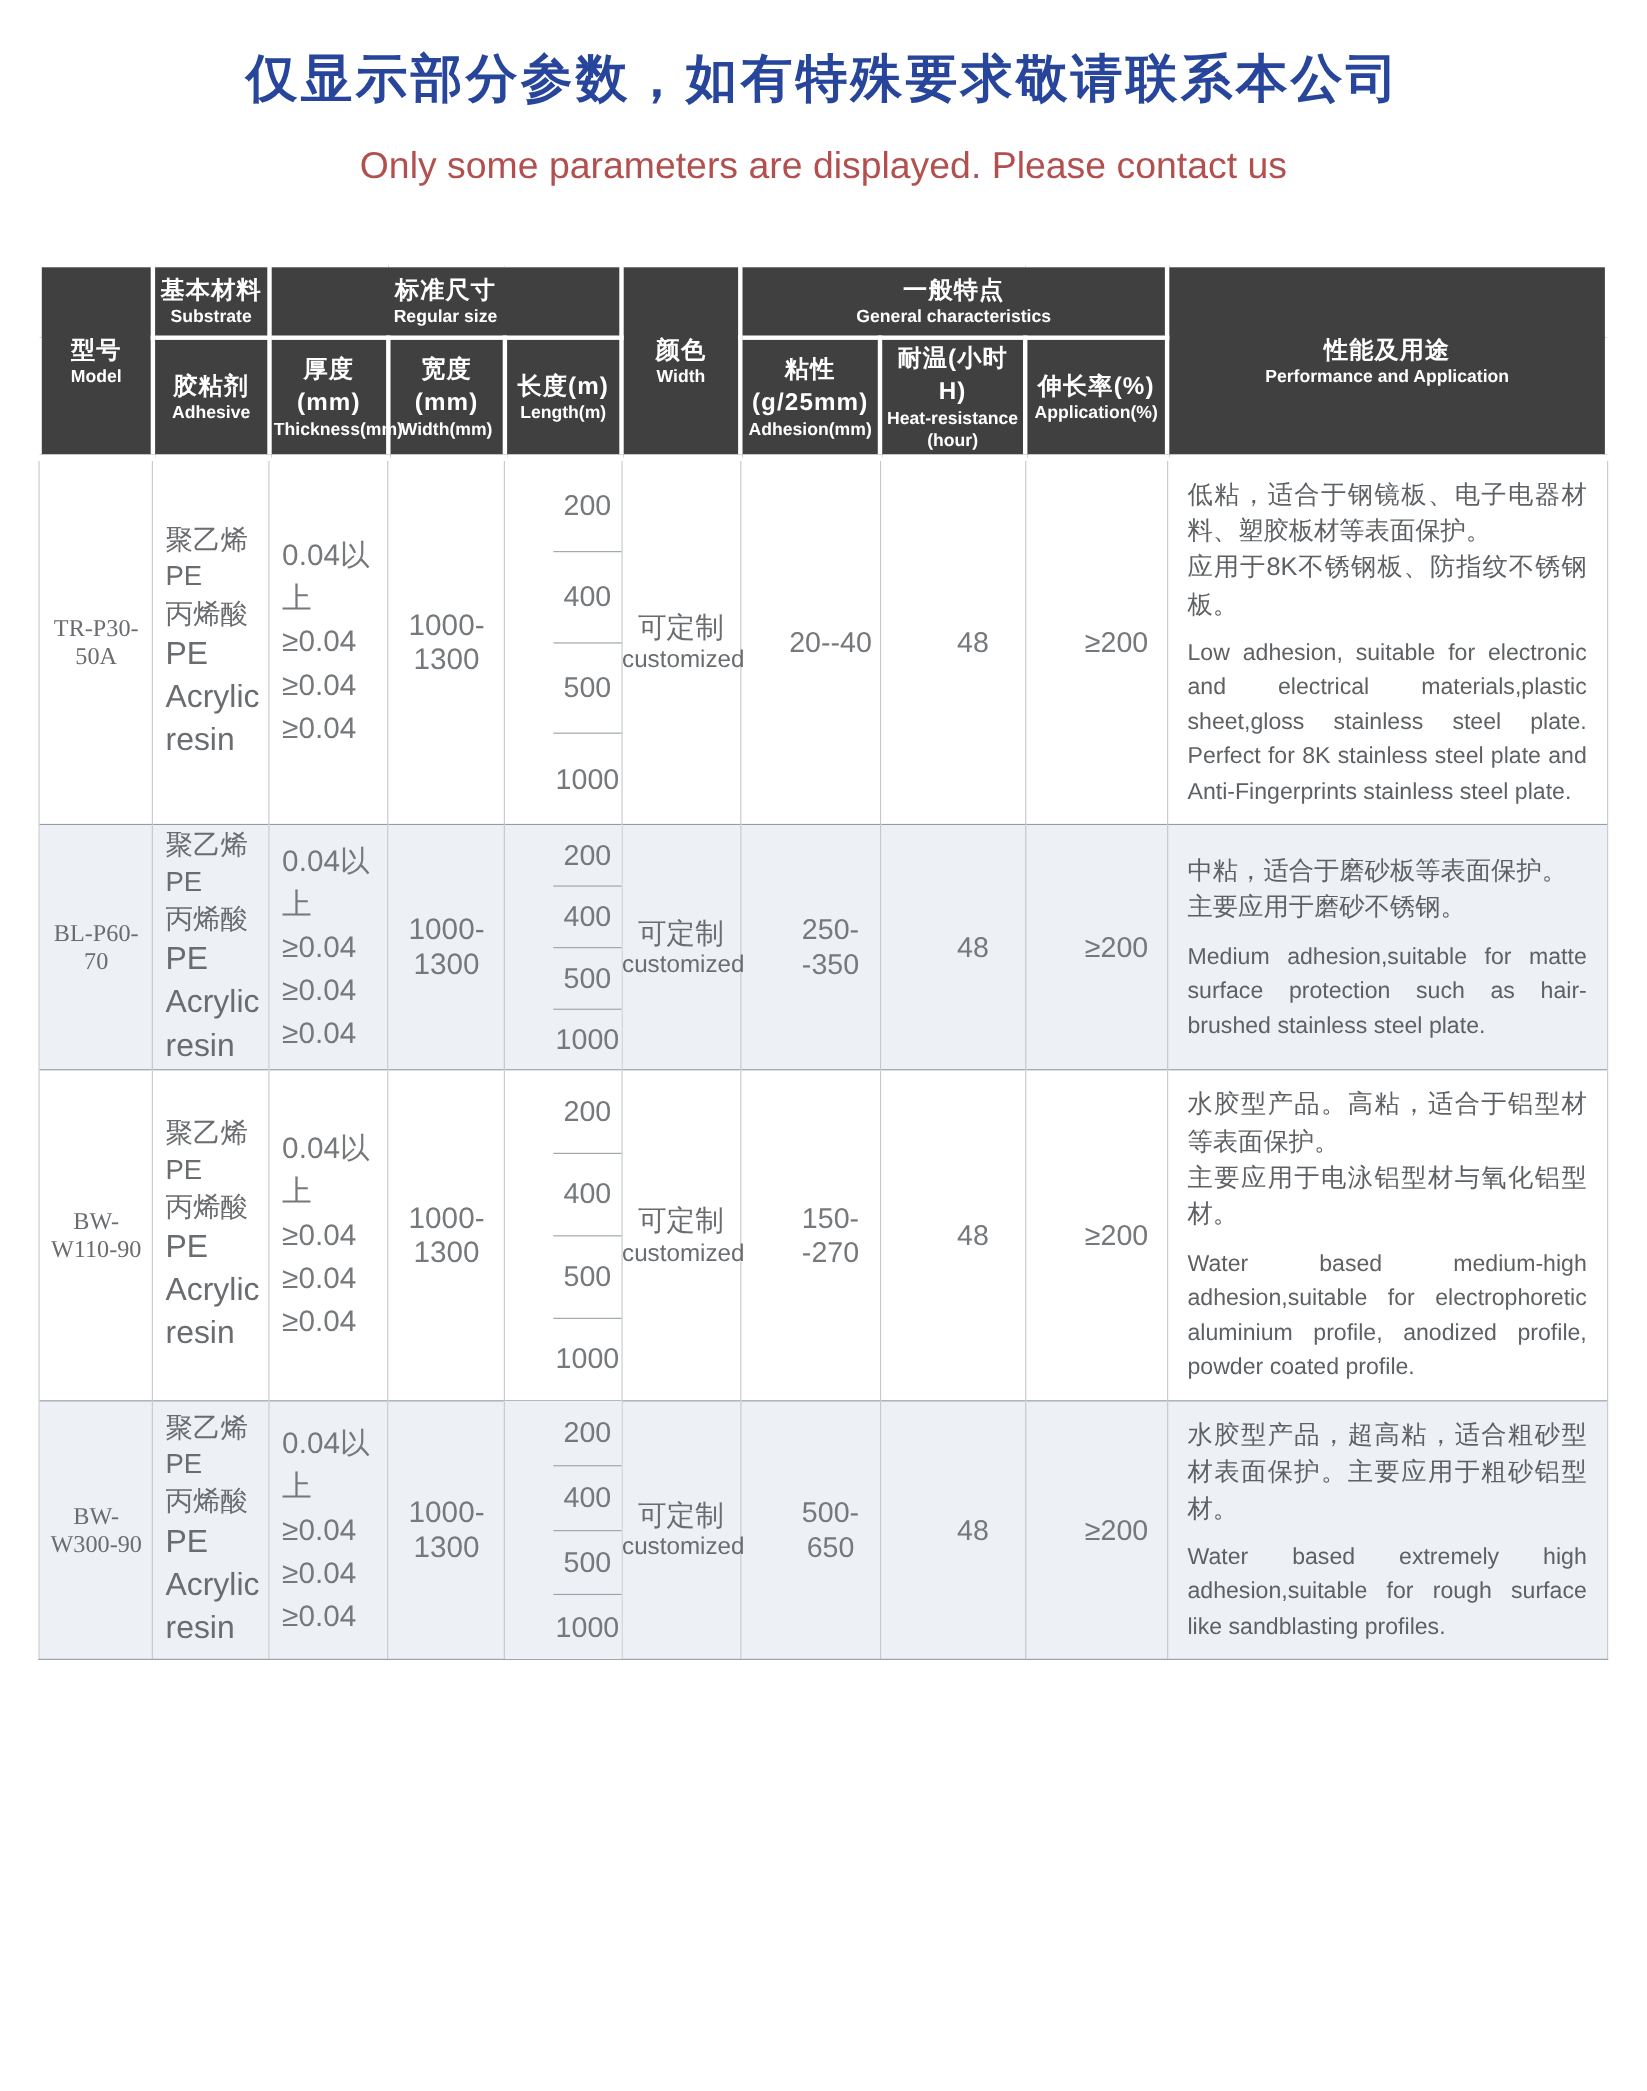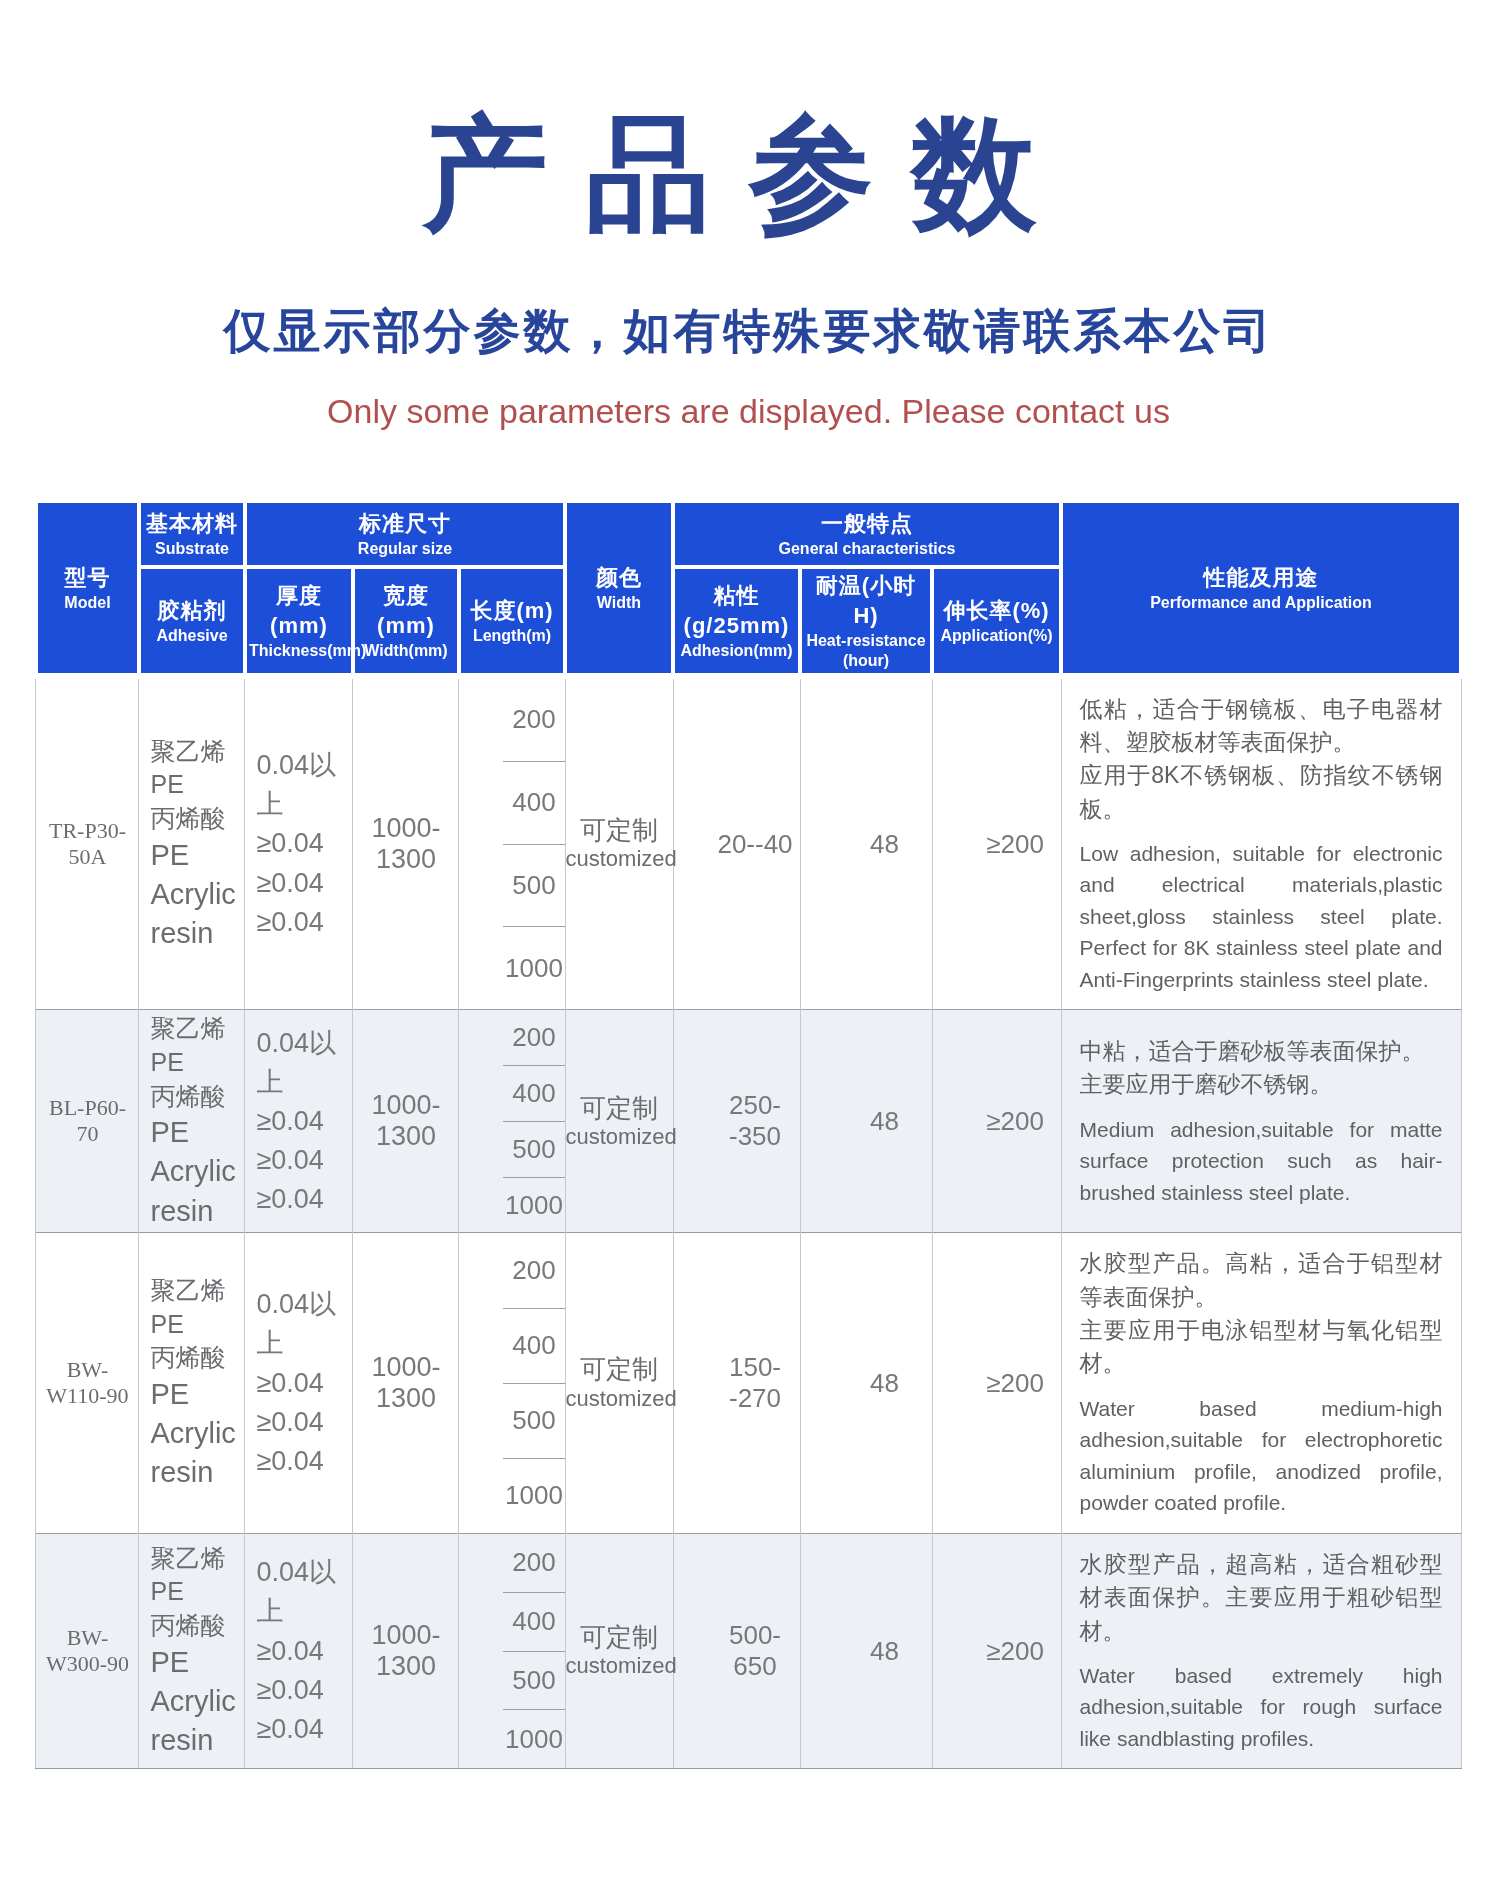--- a/index.html
+++ b/index.html
@@ -22,21 +22,21 @@
     font-size: 34px; font-weight: 400; line-height: 1.3;
   }
   .sub-en.first { margin-top: 26px; }
 
   table.spec-table {
     margin: 66px auto 0 auto;
     width: 1425px; table-layout: fixed;
     border-collapse: collapse;
   }
   thead th {
-    background: #1d4ed8; color: #ffffff;
+    background: #404040; color: #ffffff;
     border: 4px solid #ffffff;
     text-align: center; vertical-align: middle;
     font-weight: 700; padding: 2px;
   }
   thead tr.band-top { height: 66px; }
   thead tr.band-bottom { height: 59px; }
   thead .cn { font-size: 22px; line-height: 1.35; letter-spacing: 1px; }
   thead .en { font-size: 16px; line-height: 1.25; white-space: nowrap; }
 
   tbody td {
@@ -72,21 +72,20 @@
   td.perf-cell p { margin: 0; }
   td.perf-cell .pcn { font-size: 23px; color: #5e6164; line-height: 1.45; text-align: justify; }
   td.perf-cell .pen { margin-top: 12px; font-size: 21px; color: #5e6164; line-height: 1.5; text-align: justify; }
   td.perf-cell .pcn:empty, td.perf-cell .pen:empty { display: none; }
 </style>
 </head>
 <body>
 
 <div class="page">
 
-  <h1 class="main-title">产品参数</h1>
   <h2 class="sub-title">仅显示部分参数，如有特殊要求敬请联系本公司</h2>
   <p class="sub-en first">Only some parameters are displayed. Please contact us</p>
 
   <table class="spec-table">
     <colgroup>
       <col style="width:103px">
         <col style="width:106px">
         <col style="width:108px">
       <col style="width:106px">
         <col style="width:106px">

